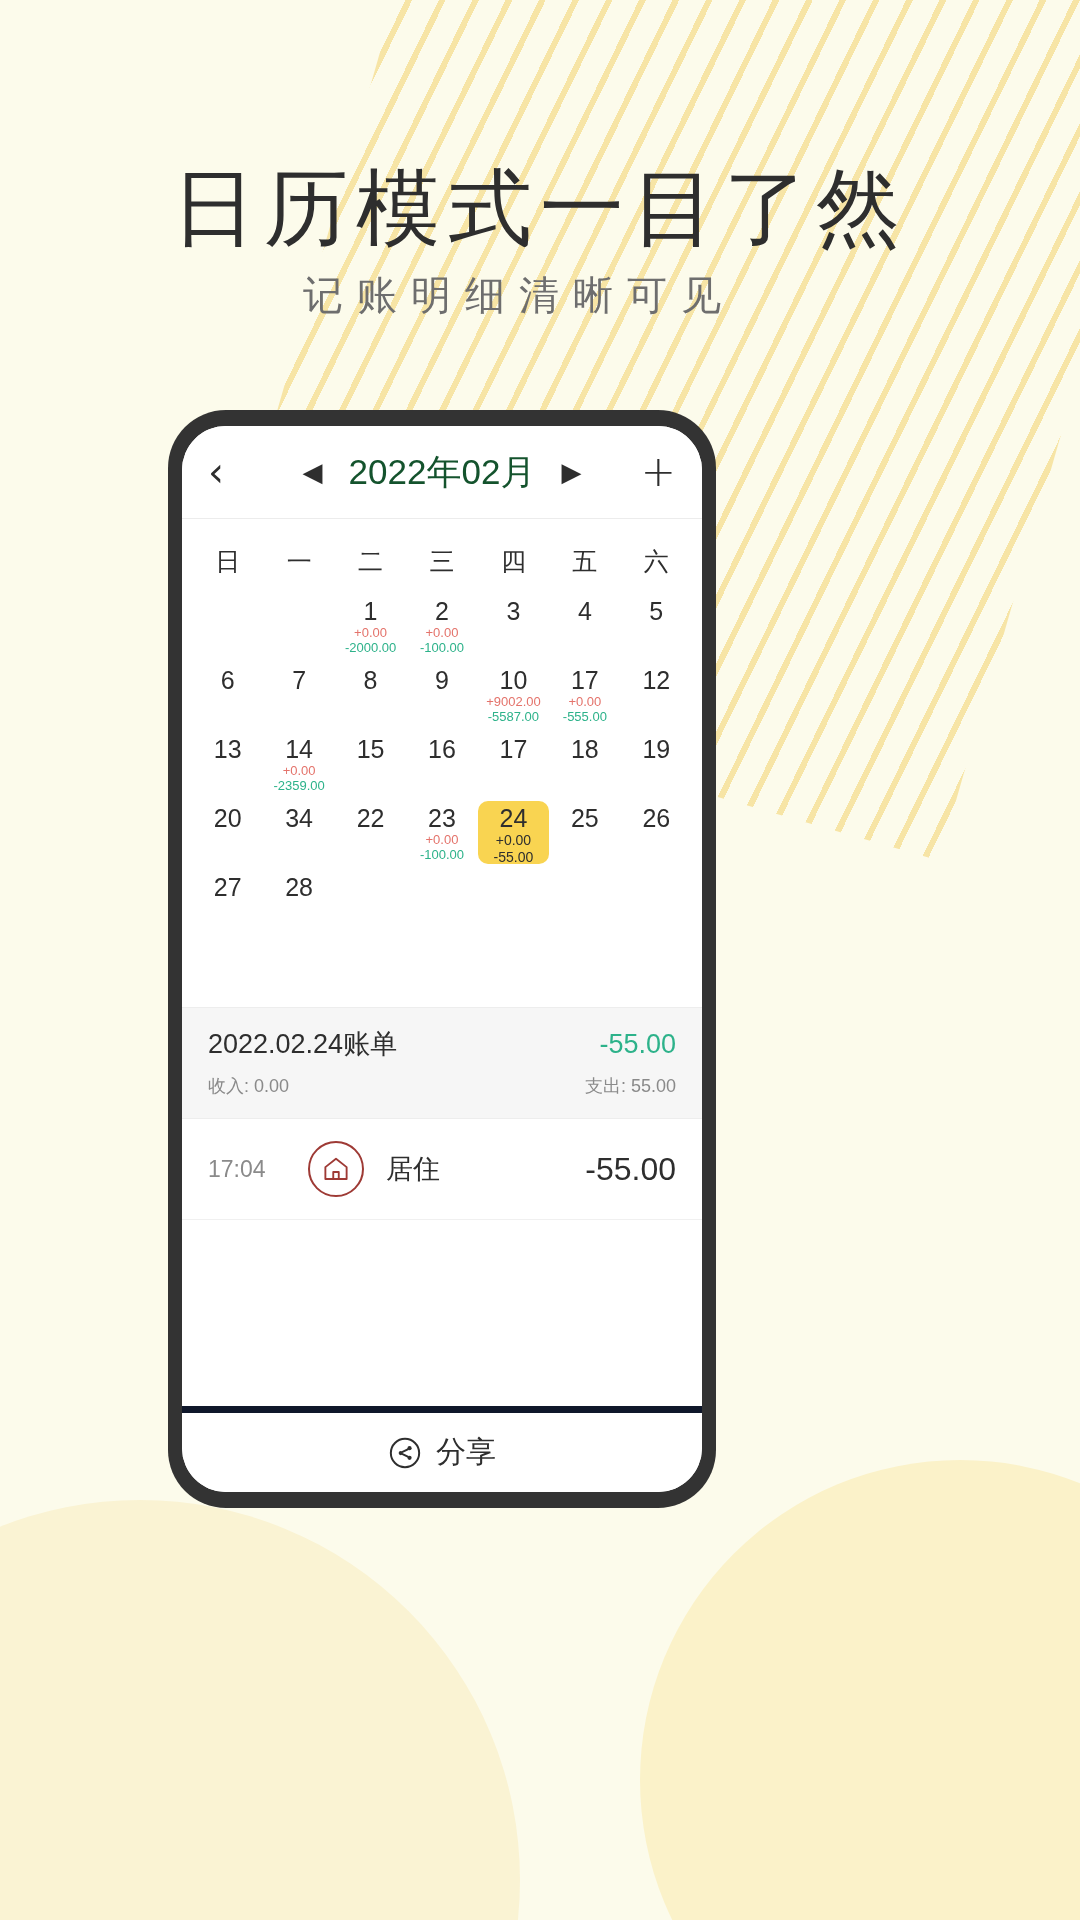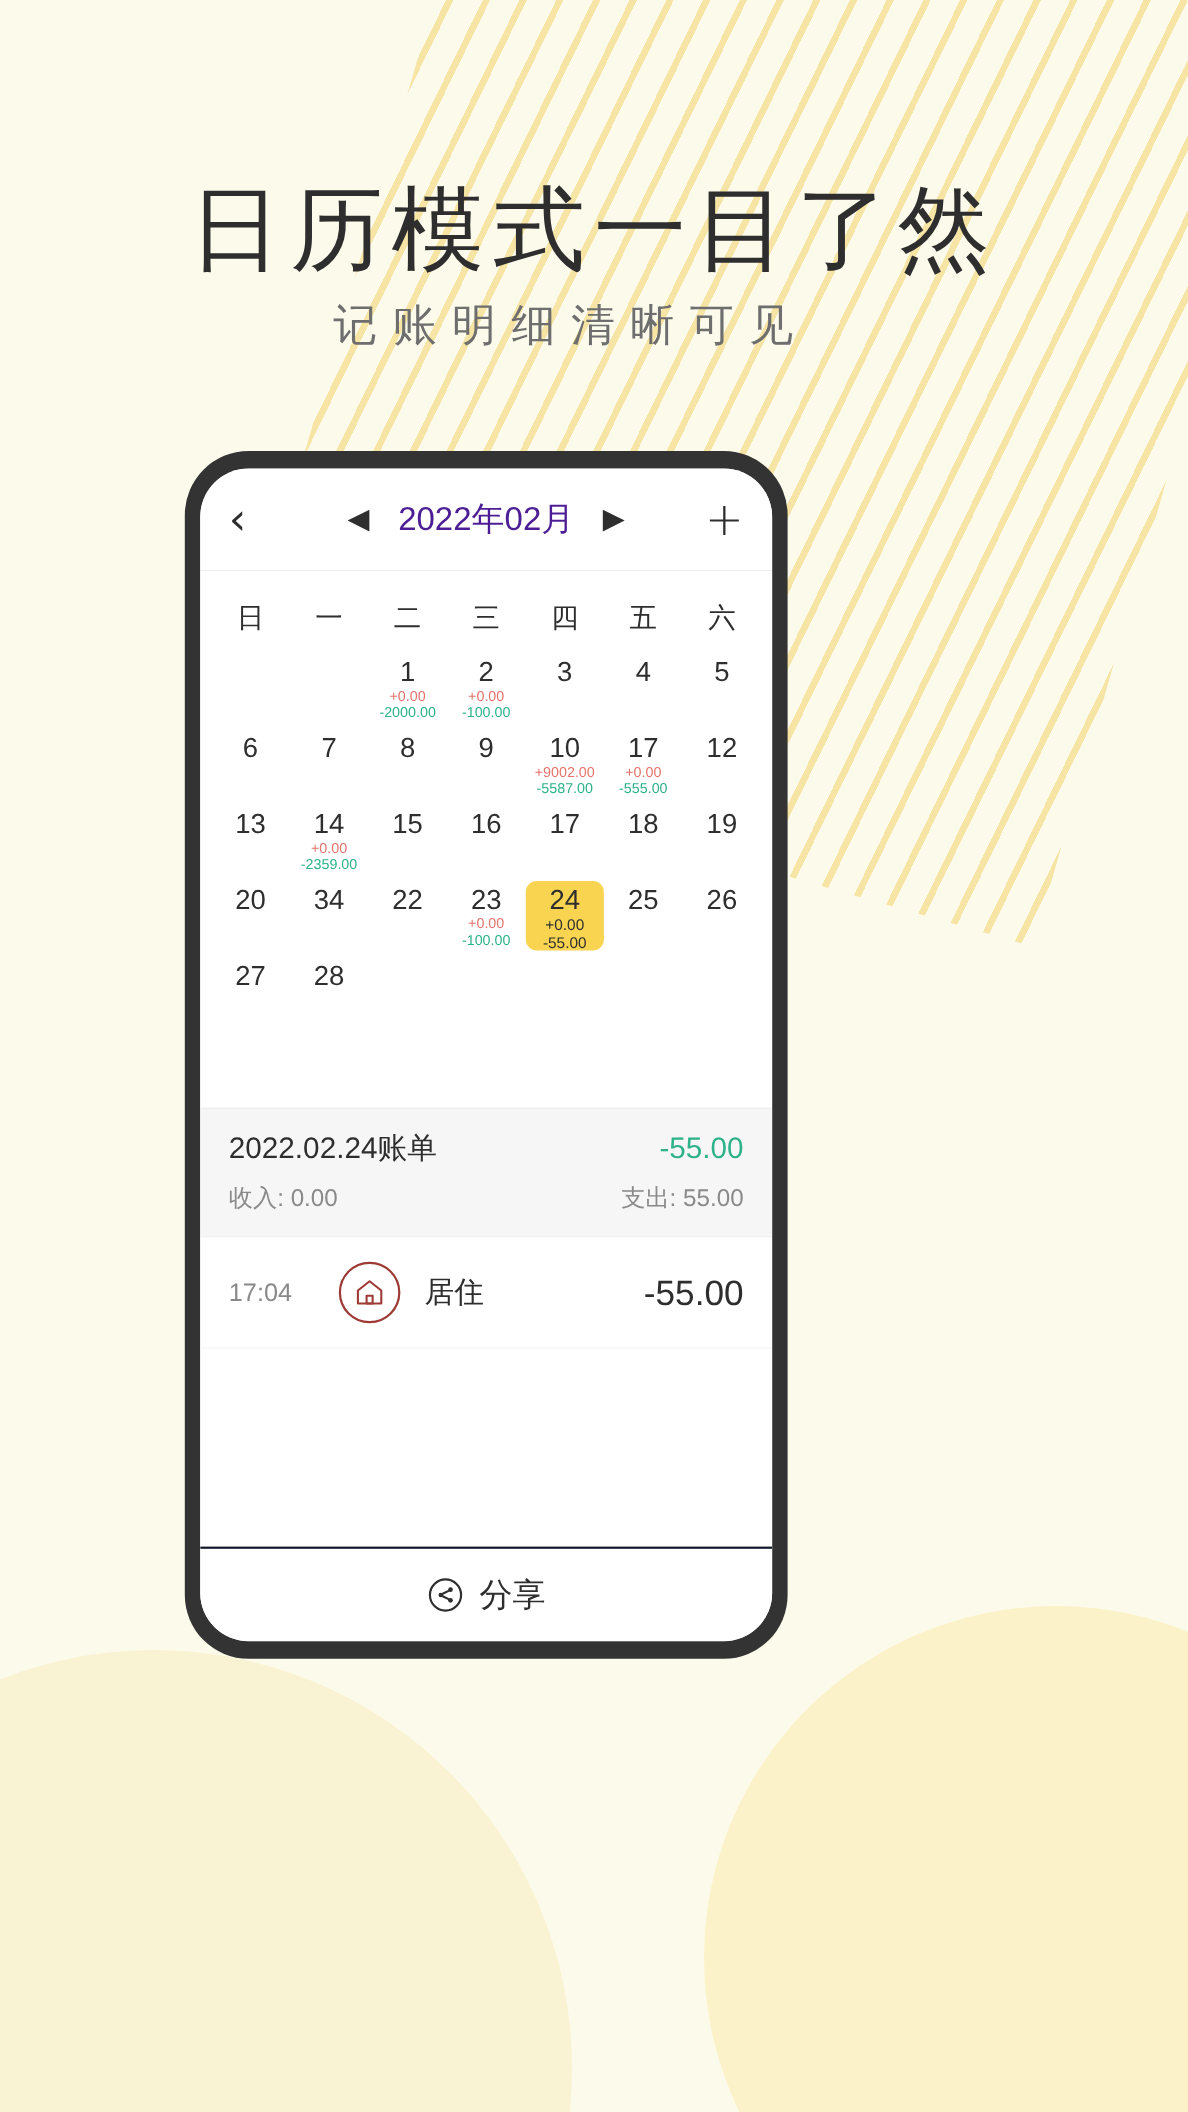--- a/index.html
+++ b/index.html
@@ -114,22 +114,22 @@
     justify-content: center;
     gap: 26px;
   }
   .nav-arrow {
     font-size: 26px;
     color: #2E2E2E;
     line-height: 1;
     font-family: "DejaVu Sans", sans-serif;
   }
   .nav-title {
-    font-size: 30px;
-    color: #4c1d95;
+    font-size: 35px;
+    color: #14532d;
   }
   .nav-add {
     width: 48px;
     text-align: right;
     font-size: 42px;
     color: #2E2E2E;
     line-height: 1;
     font-weight: 300;
     font-family: "DejaVu Sans", sans-serif;
   }
@@ -201,21 +201,21 @@
     align-items: baseline;
   }
   .sum-title { font-size: 27px; color: #2E2E2E; }
   .sum-total { font-size: 27px; color: #2DB28A; }
   .sum-row2 {
     display: flex;
     justify-content: space-between;
     align-items: baseline;
     margin-top: 12px;
   }
-  .sum-sub { font-size: 22px; color: #8A8A8A; }
+  .sum-sub { font-size: 18px; color: #8A8A8A; }
 
   
   .txlist { background: #fff; }
   .tx {
     display: flex;
     align-items: center;
     padding: 22px 26px;
     border-bottom: 1px solid #F0F0F0;
   }
   .tx-time {
@@ -235,21 +235,21 @@
   }
   .tx-icon svg { display: block; }
   .tx-name { font-size: 27px; color: #2E2E2E; flex: 1; }
   .tx-amt { font-size: 32px; color: #2E2E2E; }
 
   .tx-fill { flex: 1; background: #fff; }
 
   
   .sharebar {
     flex: 0 0 86px;
-    border-top: 2px solid #0f172a;
+    border-top: 7px solid #0f172a;
     display: flex;
     align-items: center;
     justify-content: center;
     gap: 14px;
     background: #fff;
   }
   .share-icon { width: 34px; height: 34px; }
   .share-label { font-size: 30px; color: #2E2E2E; }
 </style>
 </head>

